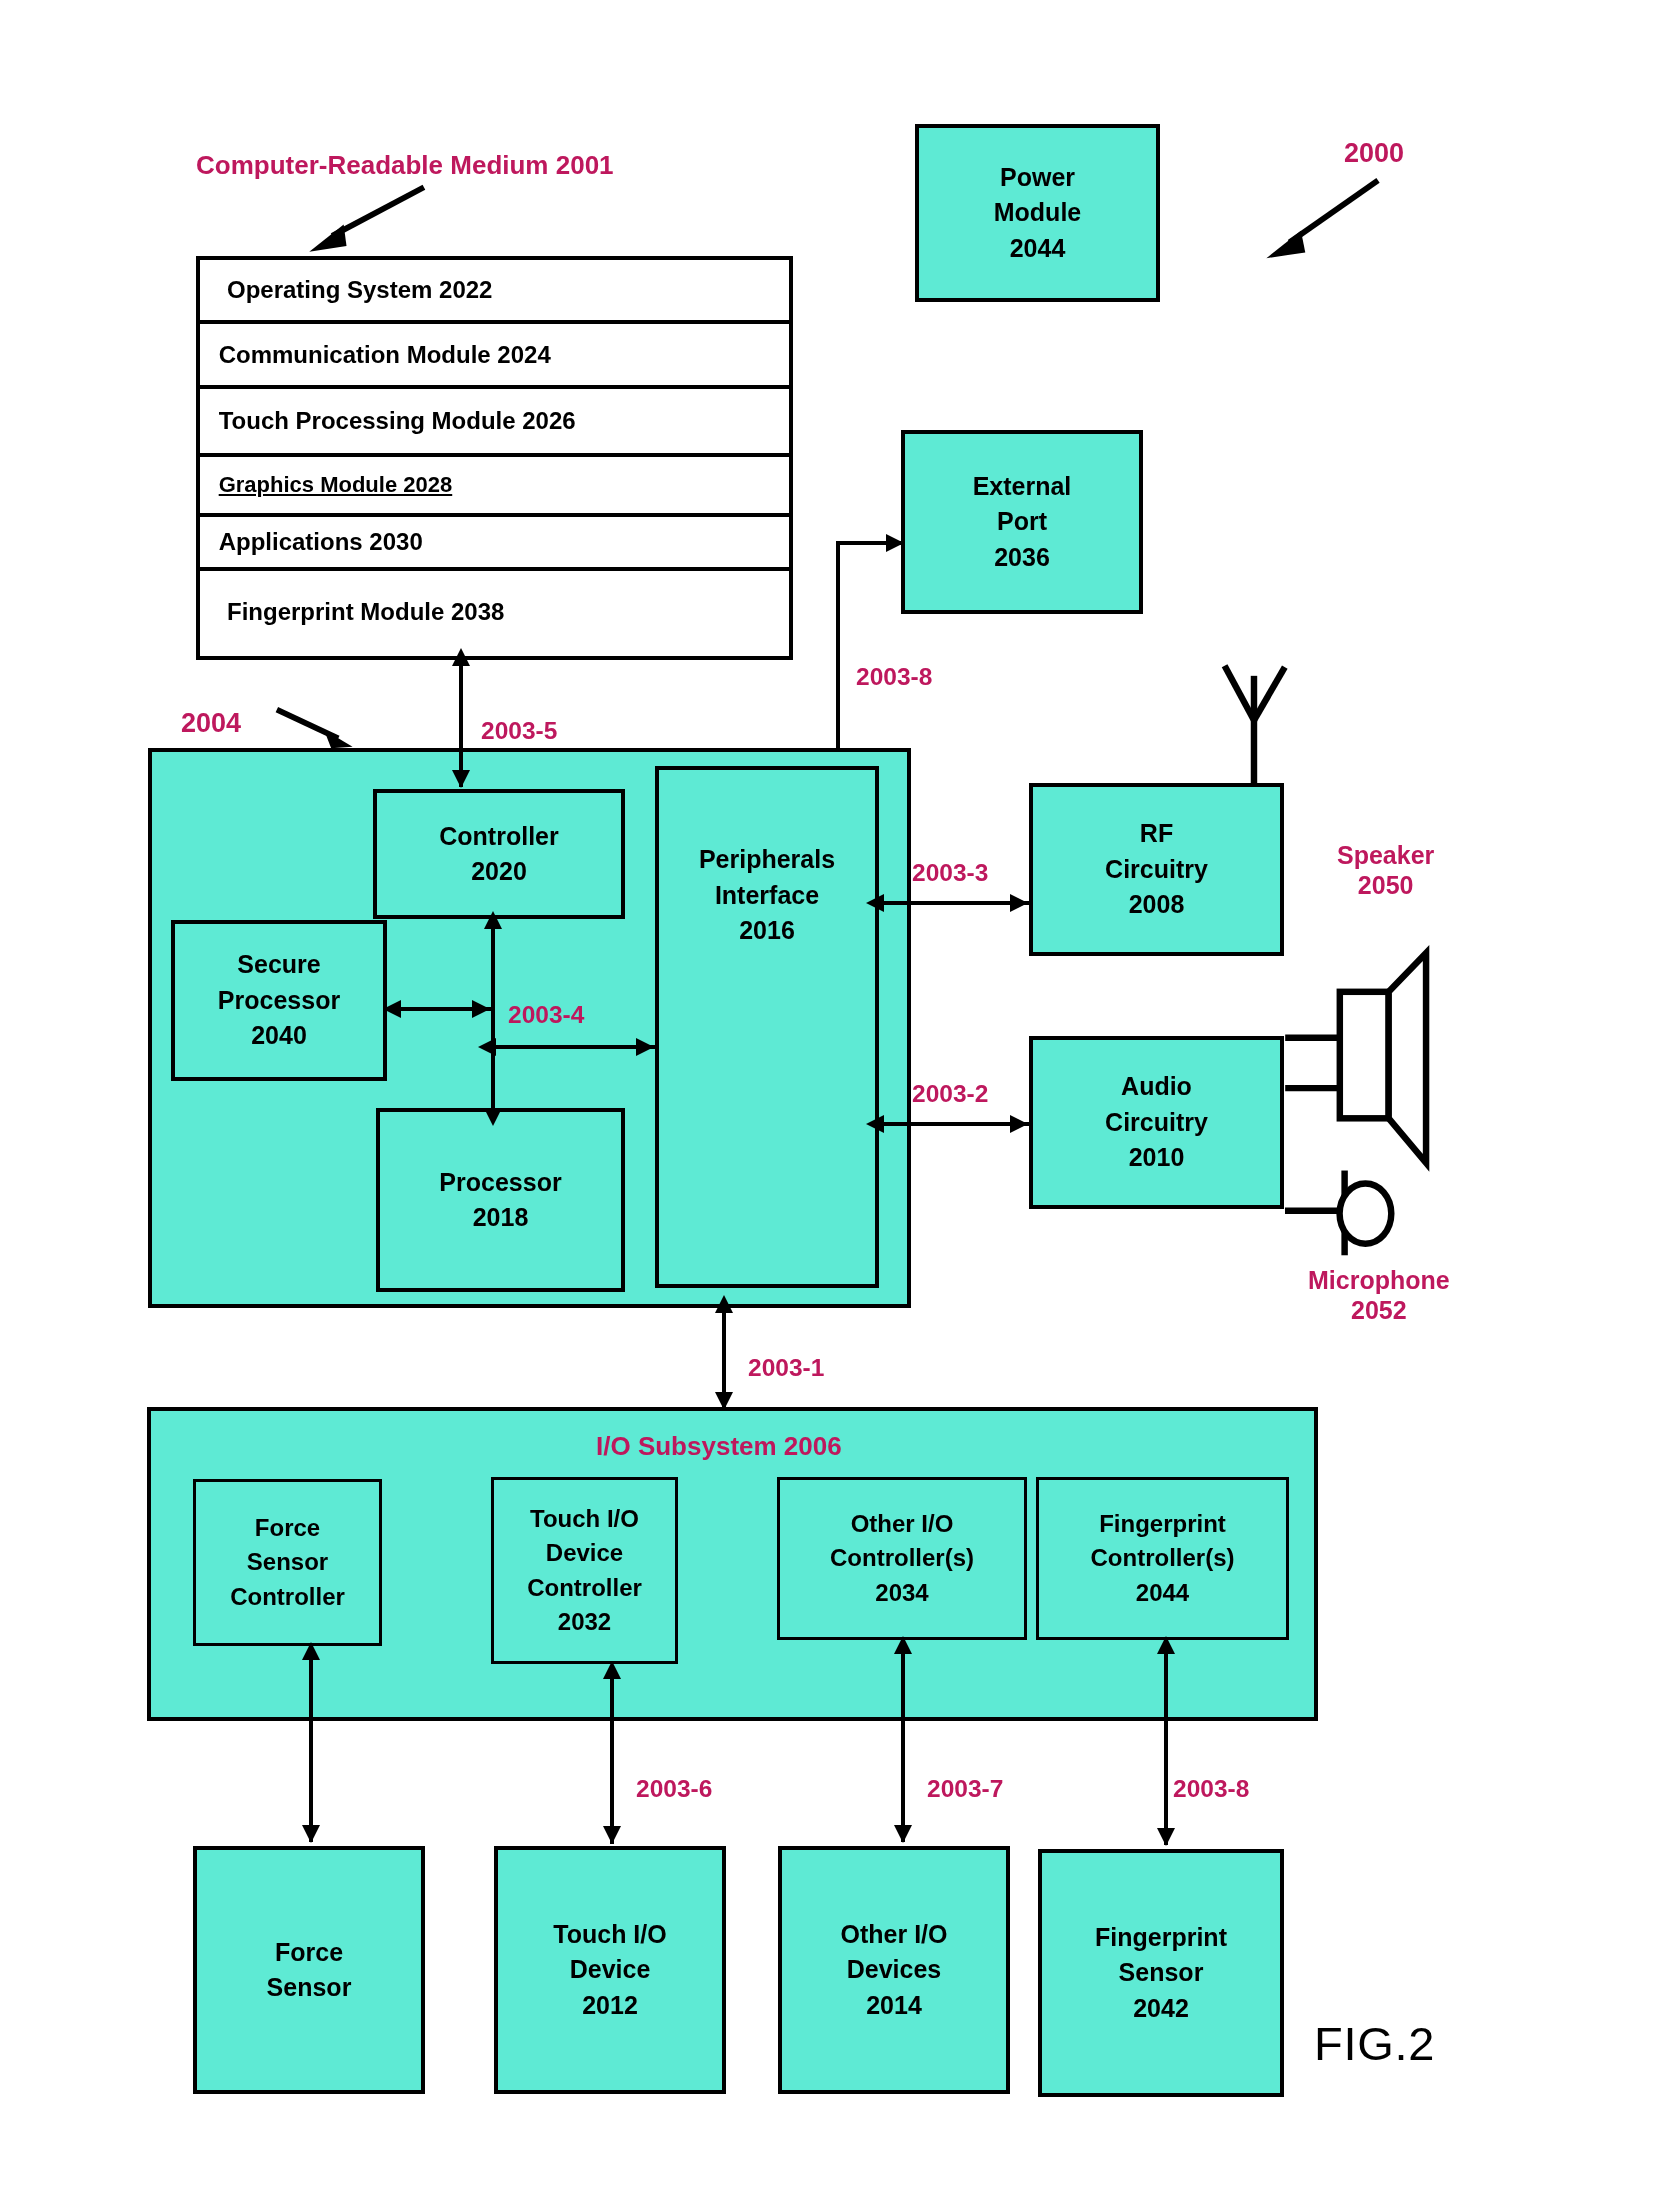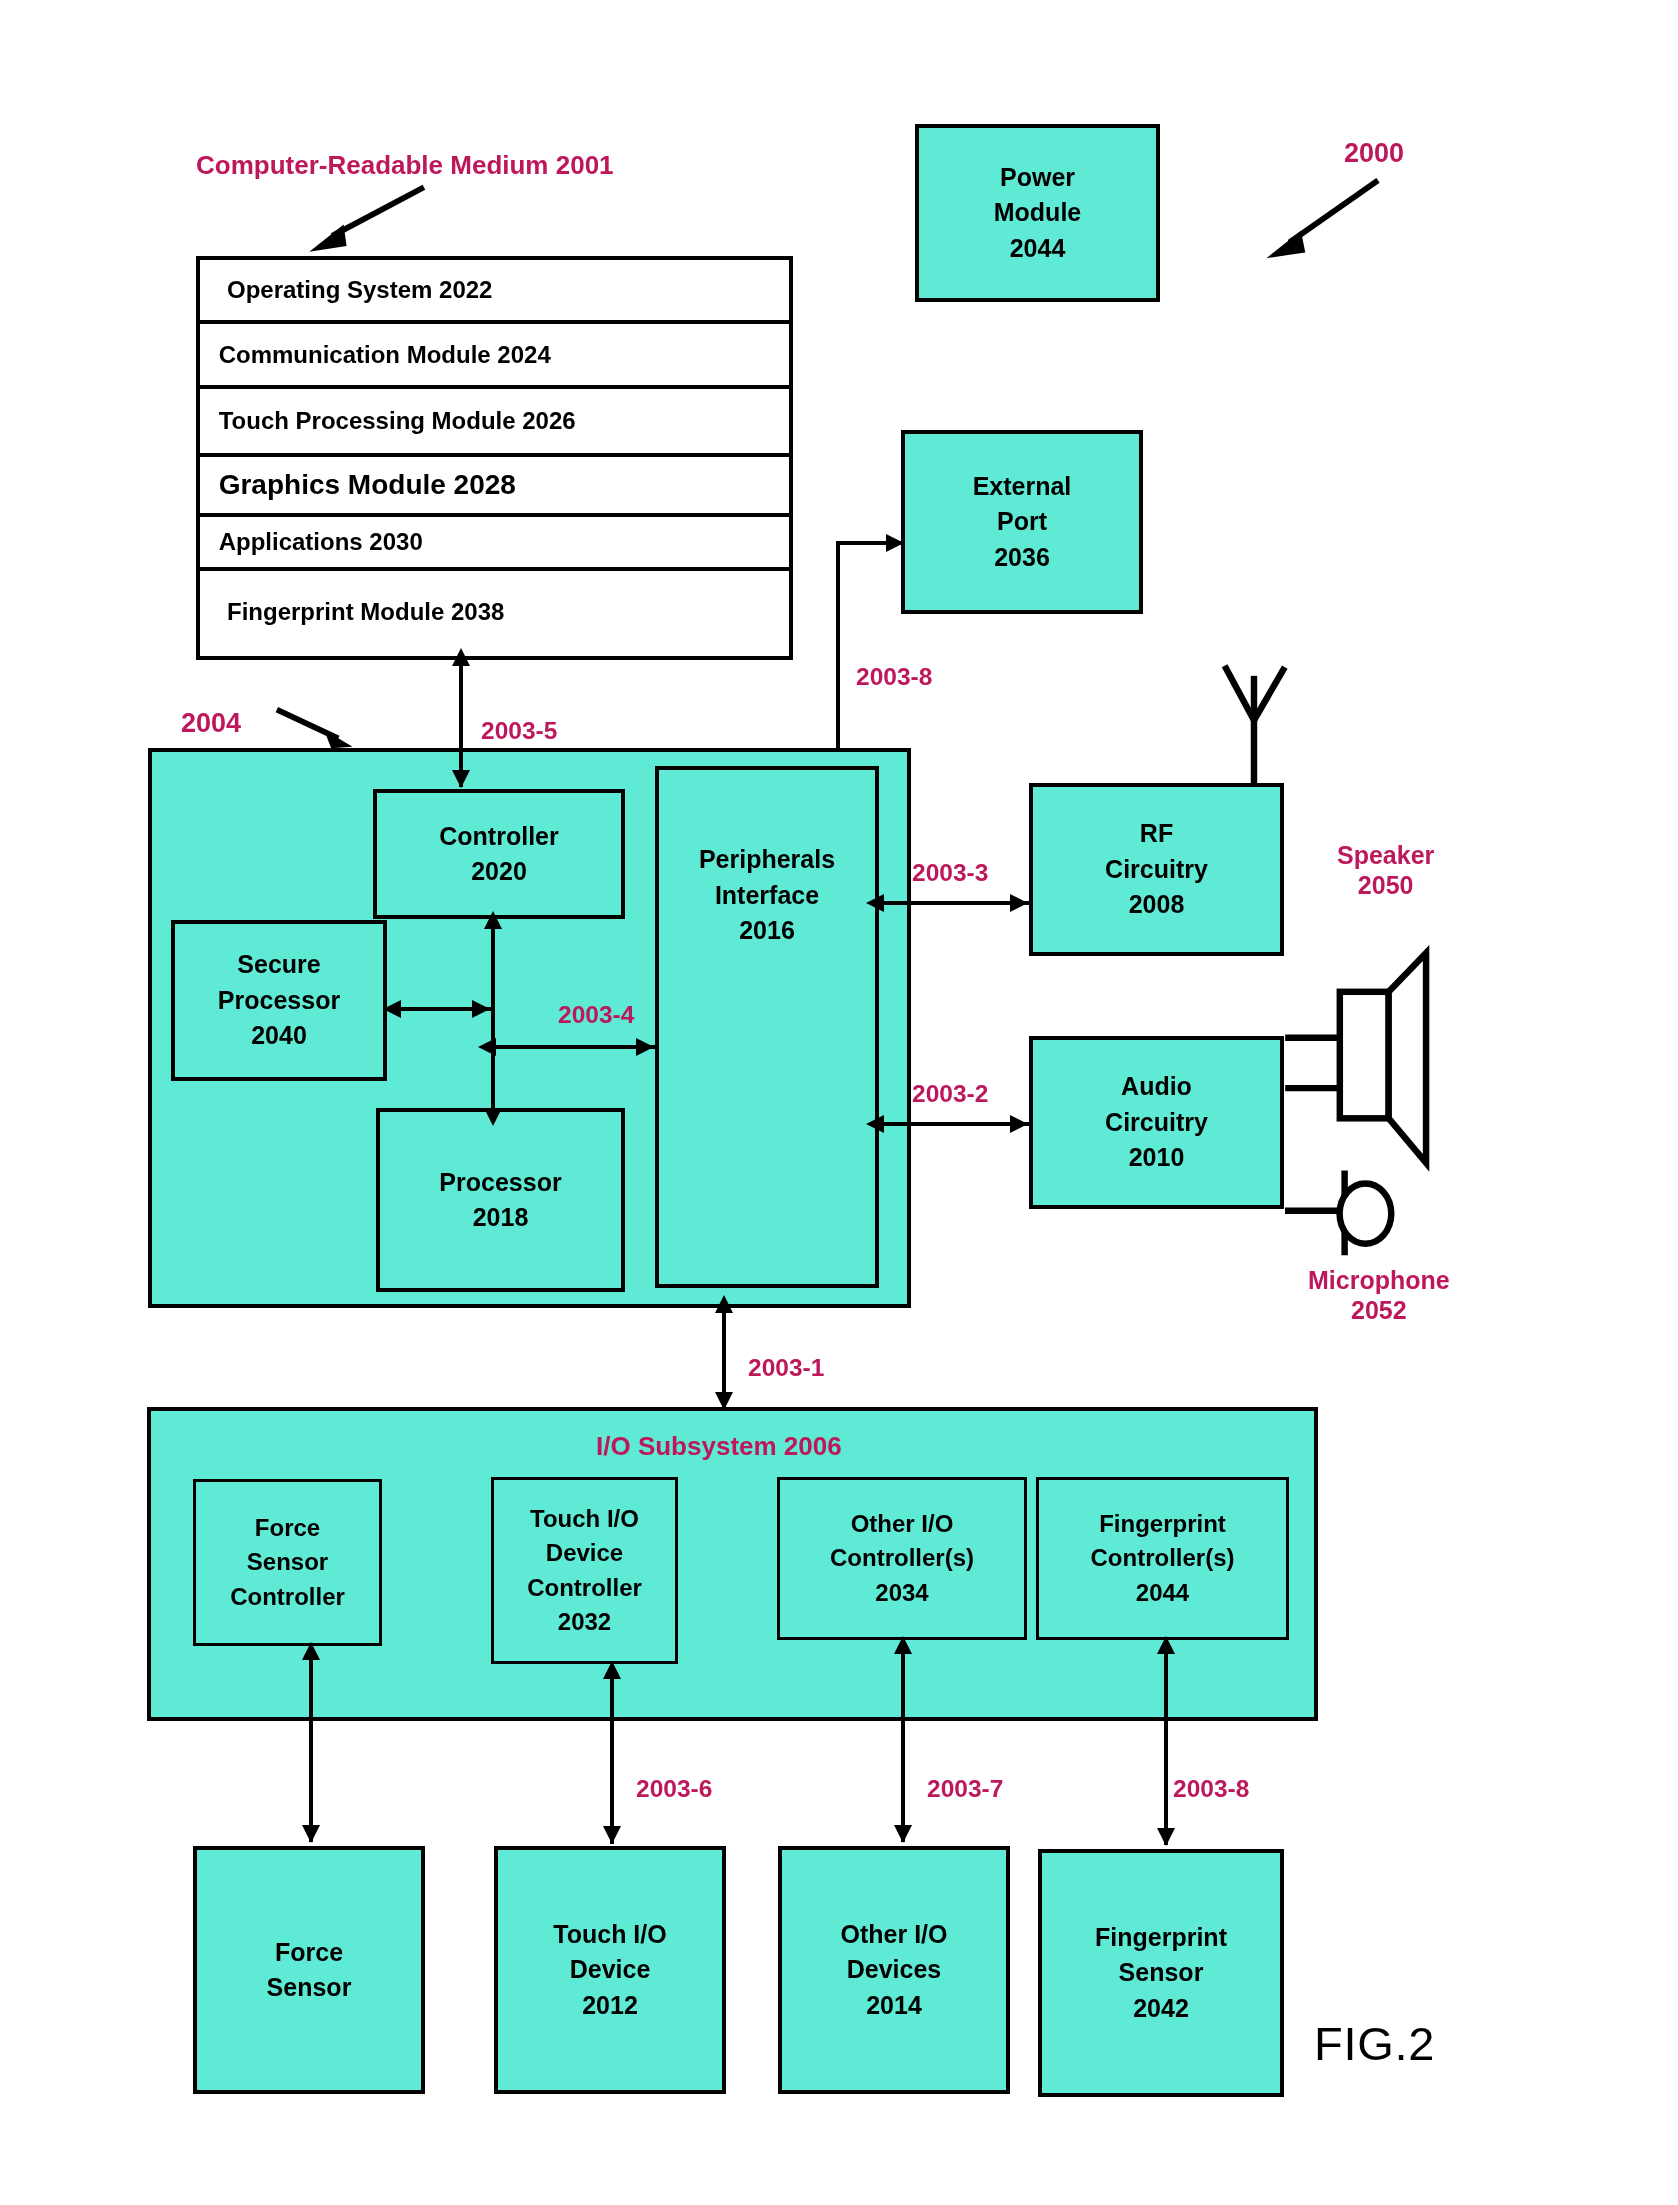--- a/index.html
+++ b/index.html
@@ -94,21 +94,21 @@
   <div class="stack" style="left:196px;top:256px;width:597px;height:404px;">
     <div class="row" style="height:64px;font-size:24px;padding-left:27px;">
       <span>Operating System 2022</span>
     </div>
     <div class="row" style="height:65px;font-size:24px;padding-left:18.7px;">
       <span>Communication Module 2024</span>
     </div>
     <div class="row" style="height:68px;font-size:24px;padding-left:18.7px;">
       <span>Touch Processing Module 2026</span>
     </div>
-    <div class="row" style="height:60px;font-size:28px;padding-left:18.7px;">
+    <div class="row" style="height:60px;font-size:22px;padding-left:18.7px;text-decoration:underline;">
       <span>Graphics Module 2028</span>
     </div>
     <div class="row" style="height:54px;font-size:24px;padding-left:18.7px;">
       <span>Applications 2030</span>
     </div>
     <div class="row" style="height:81px;font-size:24px;padding-left:27px;">
       <span>Fingerprint Module 2038</span>
     </div>
   </div>
 
@@ -169,21 +169,21 @@
   <div class="ar up" style="left:484px;top:911px;"></div>
   <div class="ar down" style="left:484px;top:1108px;"></div>
 
   <div class="hline" style="left:400px;top:1007px;width:91px;"></div>
   <div class="ar left" style="left:383px;top:1000px;"></div>
   <div class="ar right" style="left:472px;top:1000px;"></div>
 
   <div class="hline" style="left:495px;top:1045px;width:160px;"></div>
   <div class="ar left" style="left:478px;top:1038px;"></div>
   <div class="ar right" style="left:636px;top:1038px;"></div>
-  <div class="lbl" style="left:558px;top:1000px;font-size:24.5px;">2003-4</div>
+  <div class="lbl" style="left:508px;top:1000px;font-size:24.5px;">2003-4</div>
 
   <div class="box" style="left:655px;top:766px;width:224px;height:522px;font-size:25px;justify-content:flex-start;padding-top:72px;">
     <span class="ln">Peripherals</span>
     <span class="ln">Interface</span>
     <span class="ln">2016</span>
   </div>
 
   <svg class="deco" style="left:1216px;top:661px;width:86px;height:130px;" viewBox="0 0 120 180" width="86" height="130">
     <line x1="53" y1="20" x2="53" y2="176" stroke="#000" stroke-width="9"></line>
     <line x1="53" y1="82" x2="12" y2="6" stroke="#000" stroke-width="9"></line>

